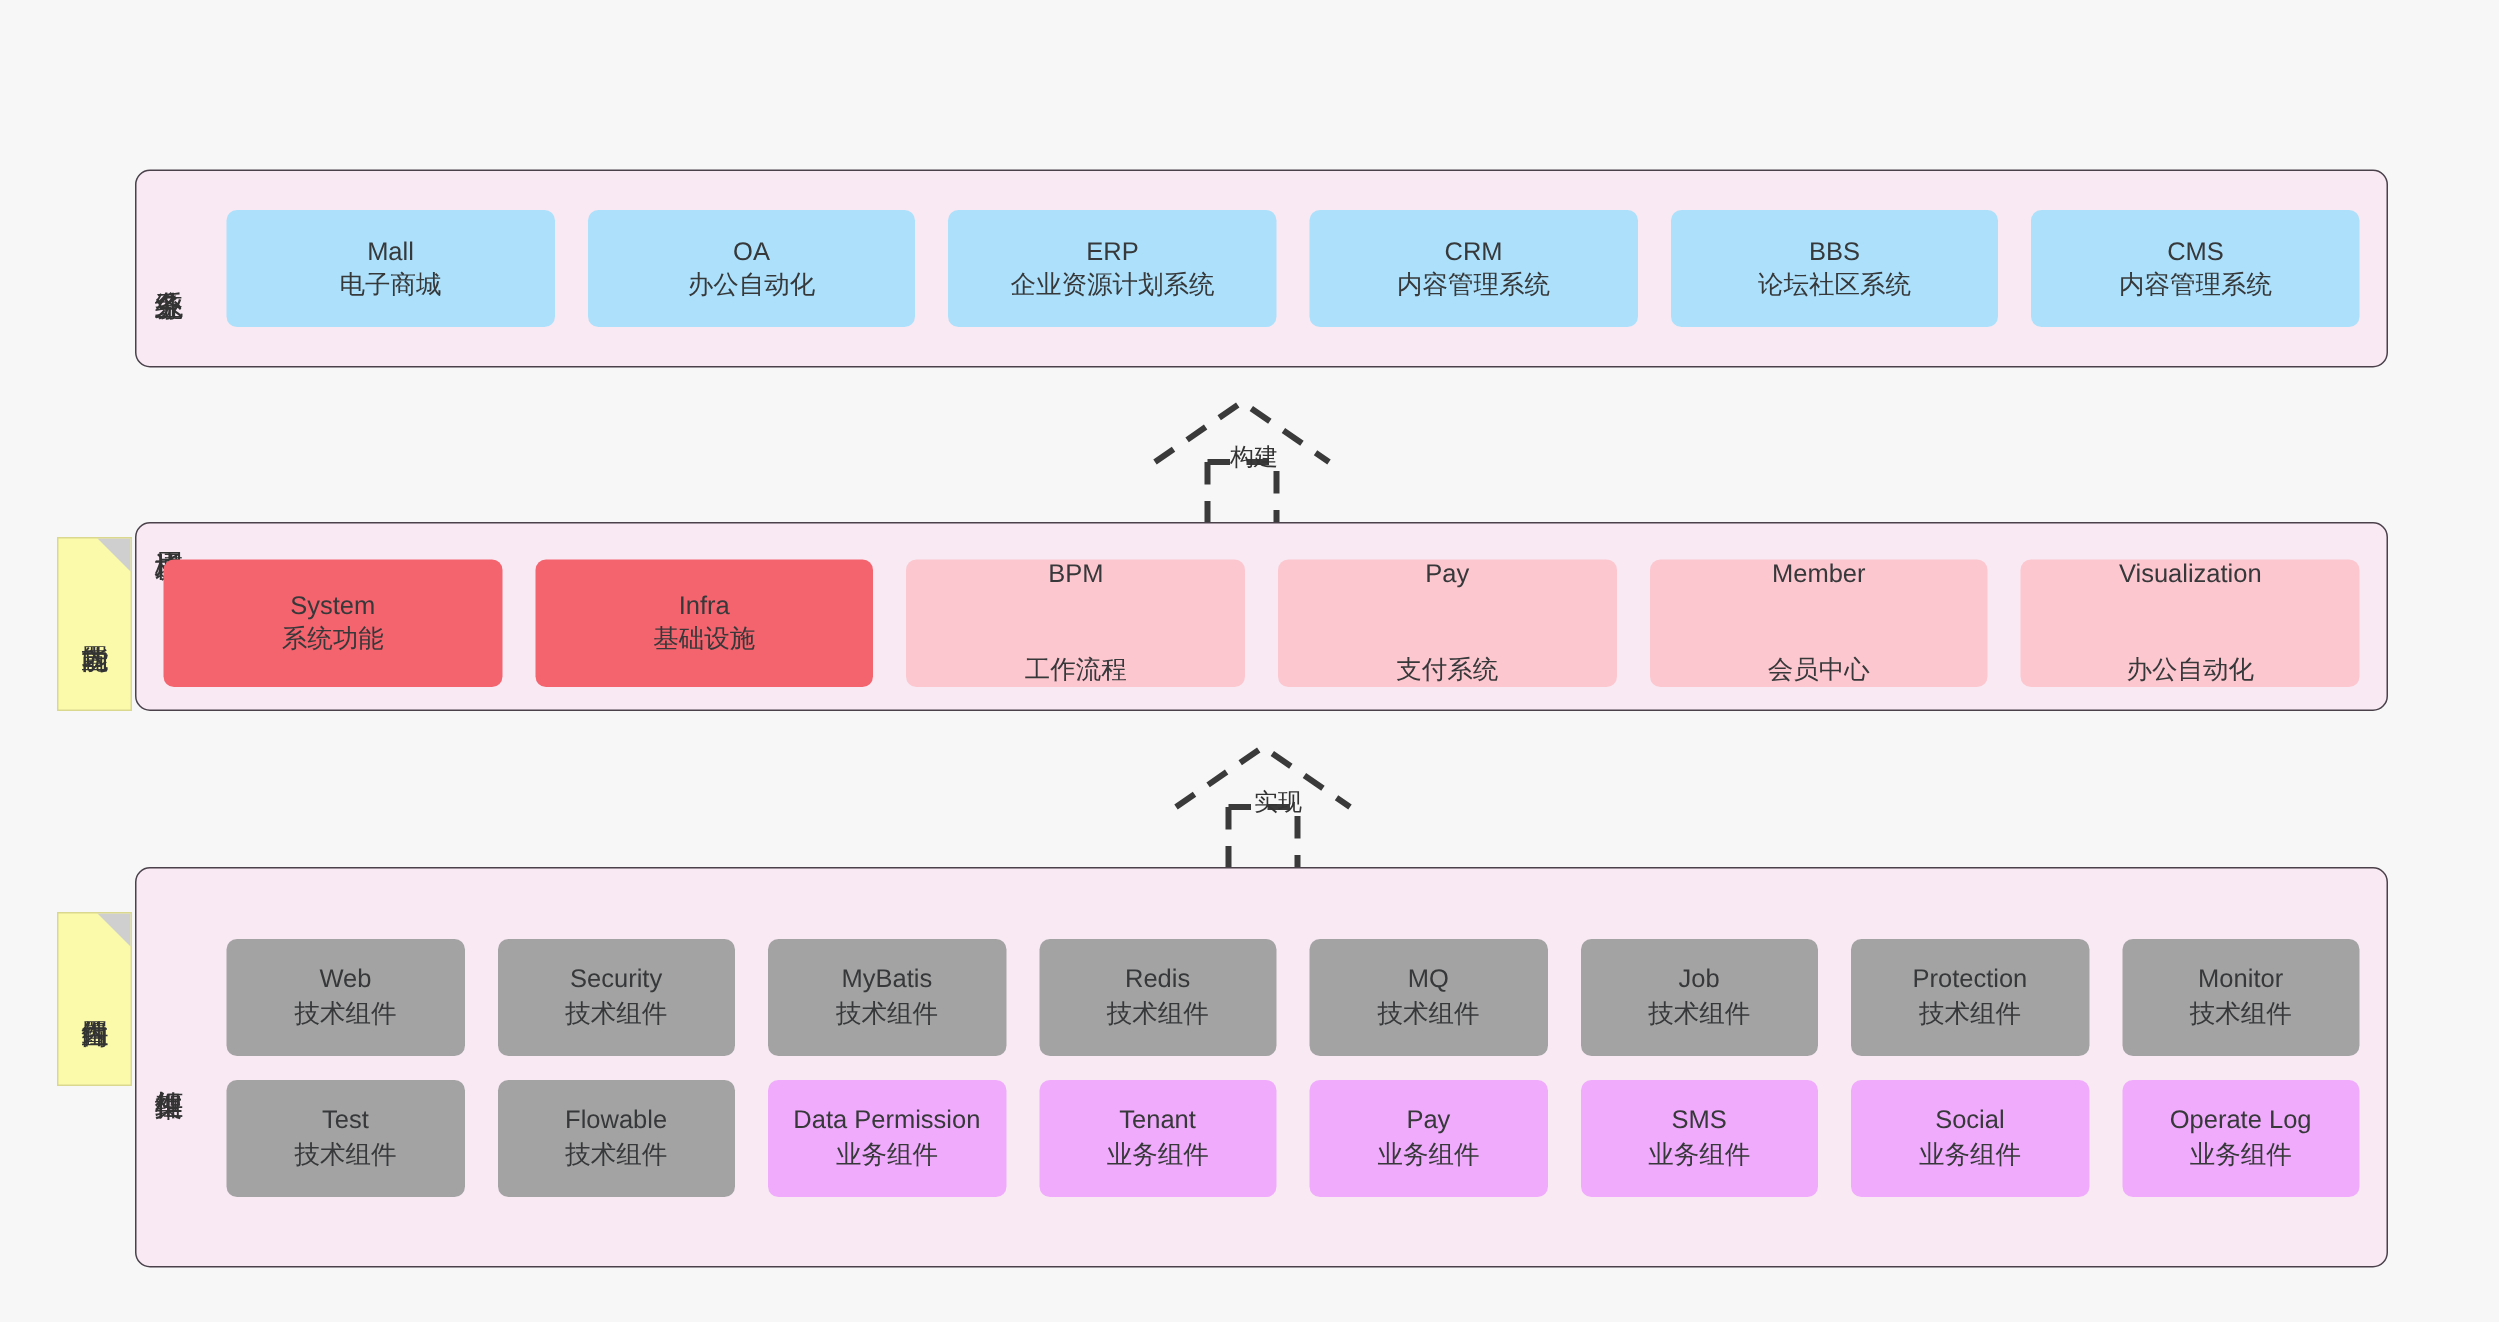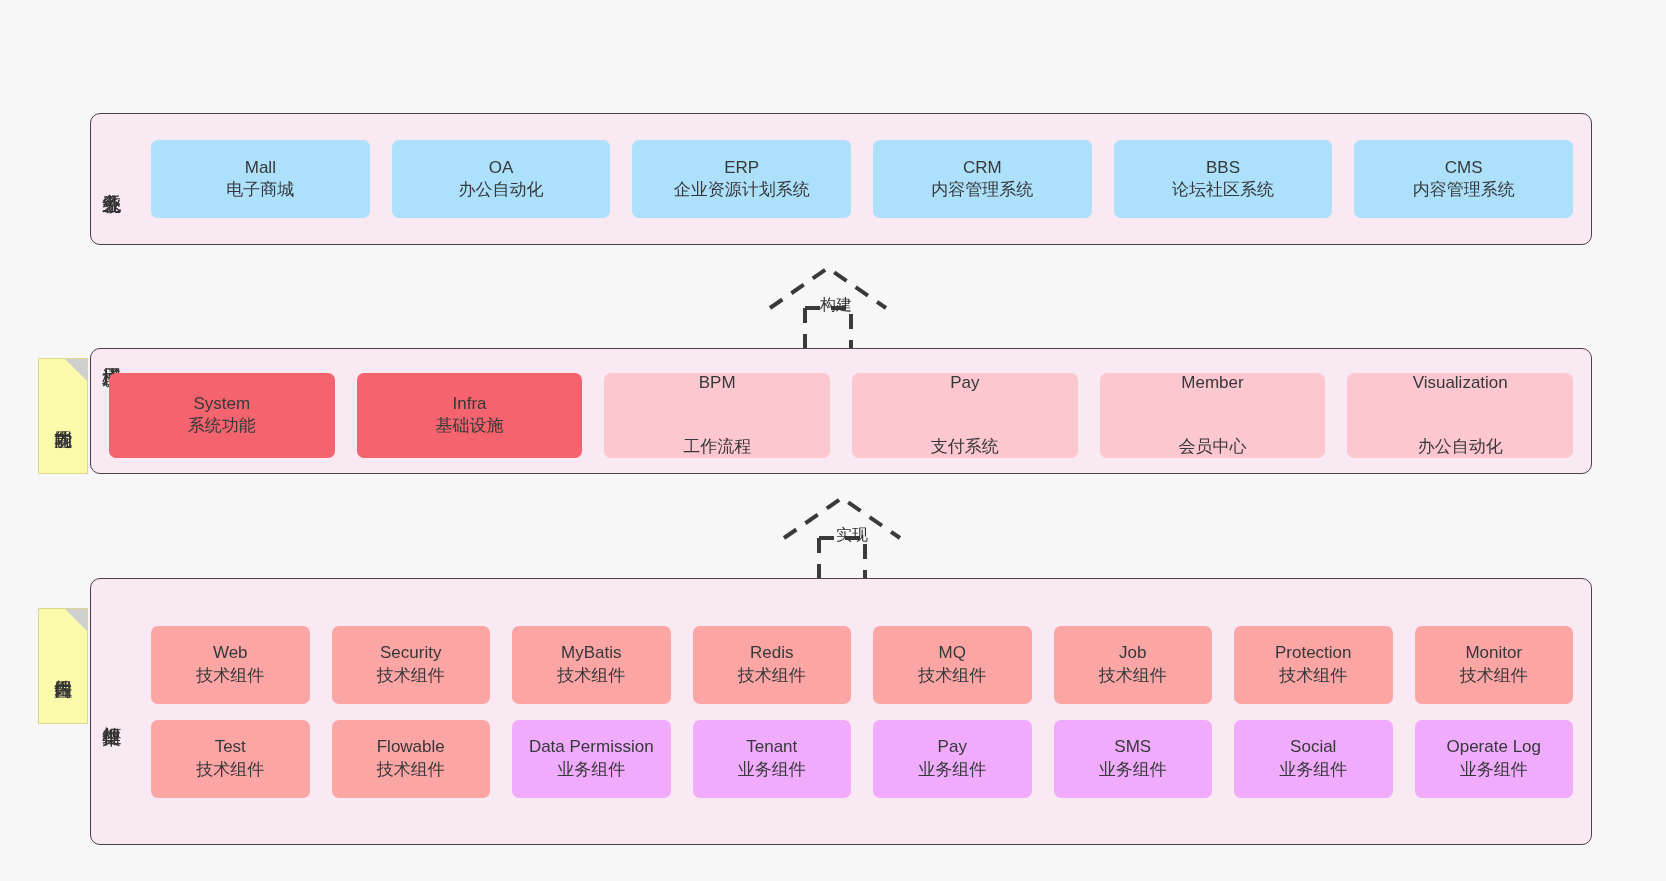--- a/index.html
+++ b/index.html
@@ -69,21 +69,21 @@
     line-height: 1.30;
     color: #36383a;
     padding: 6px 4px;
   }
   .node .ln { display: block; white-space: nowrap; }
   .node .ln.wrap { white-space: normal; }
 
   .n-blue  { background: #ace0fb; height: 78px; }
   .n-red   { background: #f4646e; height: 85px; }
   .n-pink  { background: #fcc7cf; height: 85px; gap: 42px; }
-  .n-green { background: #fca5a5; height: 78px; }
+  .n-green { background: #a3a3a3; height: 78px; }
   .n-mint  { background: #f0abfc; height: 78px; }
 
   
   .note {
     position: absolute;
     background: #fbfaab;
     border: 1.3px solid #d9d88e;
     font-size: 18px;
     line-height: 1.14;
     color: #333;

